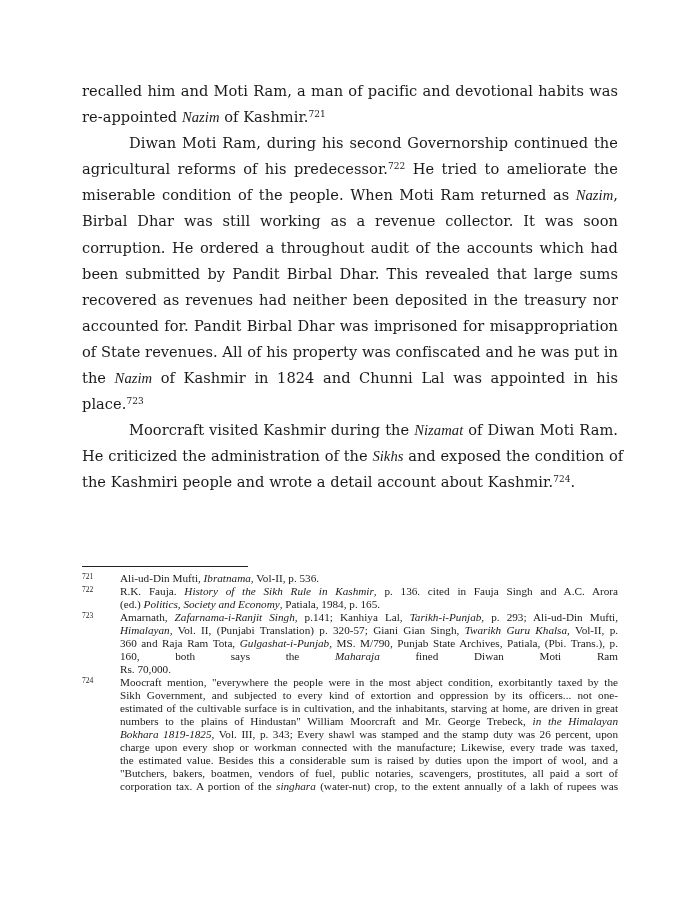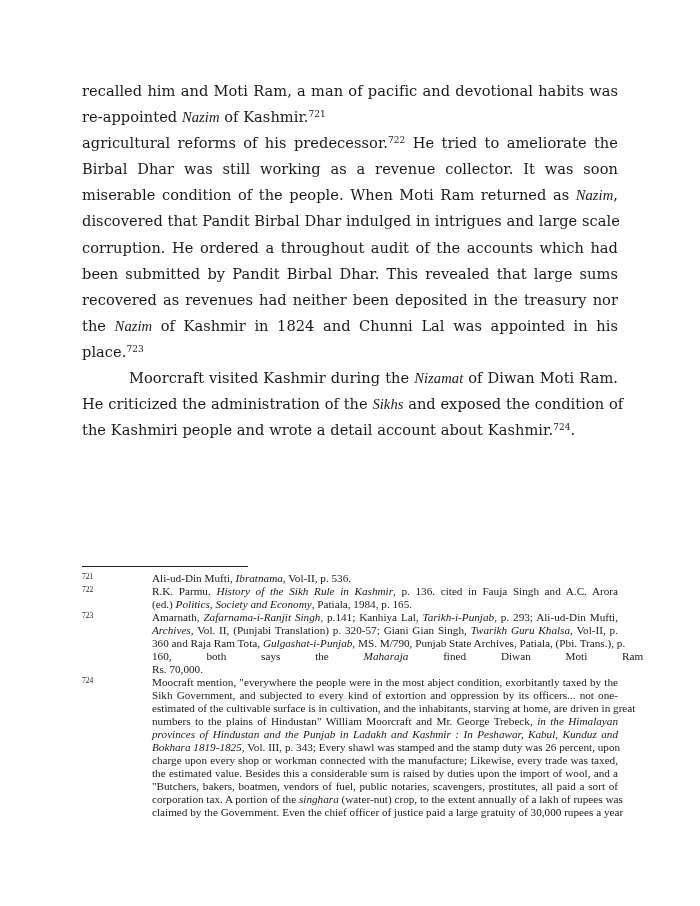--- a/index.html
+++ b/index.html
@@ -14,81 +14,81 @@
   .body-text .ln { display: block; text-align: justify; text-align-last: justify; white-space: nowrap; }
   .body-text .ln.last { text-align-last: left; }
   sup.fnref { font-size: 9px; vertical-align: 5px; line-height: 0; }
   .rule { position: absolute; left: 82px; top: 566px; width: 166px; height: 0; border-top: 1px solid #222; }
   .footnotes {
     position: absolute; left: 82px; top: 572px; width: 536px;
     font-family: "Liberation Serif", serif; font-size: 11.2px; line-height: 13px;
   }
   .fn { position: relative; padding-left: 38px; }
   .fn .num { position: absolute; left: 0; top: -2px; font-size: 7.5px; }
-  .fn .row { display: block; text-align: justify; text-align-last: justify; white-space: nowrap; margin-left: 32px; }
+  .fn .row { display: block; text-align: justify; text-align-last: justify; white-space: nowrap; }
   .fn .row.last { text-align-last: left; }
   i { font-style: italic; font-family: Liberation Serif, serif; }
 </style>
 </head>
 <body>
 
 <div class="page">
 
   <div class="body-text">
     <p>
       <span class="ln">recalled him and Moti Ram, a man of pacific and devotional habits was</span>
       <span class="ln last"><span>re-appointed </span><i>Nazim</i><span> of Kashmir.</span><sup class="fnref">721</sup></span>
     </p>
     <p>
+      <span class="ln" style="padding-left:47px">Diwan Moti Ram, during his second Governorship continued the</span>
       <span class="ln"><span>agricultural reforms of his predecessor.</span><sup class="fnref">722</sup><span> He tried to ameliorate the</span></span>
+      <span class="ln"><span>miserable condition of the people. When Moti Ram returned as </span><i>Nazim</i><span>,</span></span>
       <span class="ln">Birbal Dhar was still working as a revenue collector. It was soon</span>
-      <span class="ln"><span>miserable condition of the people. When Moti Ram returned as </span><i>Nazim</i><span>,</span></span>
-      <span class="ln">discovered that Pandit Birbal Dhar indulged in intrigues and large scale</span>
       <span class="ln">corruption. He ordered a throughout audit of the accounts which had</span>
       <span class="ln">been submitted by Pandit Birbal Dhar. This revealed that large sums</span>
       <span class="ln">recovered as revenues had neither been deposited in the treasury nor</span>
+      <span class="ln">accounted for. Pandit Birbal Dhar was imprisoned for misappropriation</span>
+      <span class="ln">of State revenues. All of his property was confiscated and he was put in</span>
       <span class="ln"><span>the </span><i>Nazim</i><span> of Kashmir in 1824 and Chunni Lal was appointed in his</span></span>
       <span class="ln last"><span>place.</span><sup class="fnref">723</sup></span>
     </p>
     <p>
       <span class="ln" style="padding-left:47px"><span>Moorcraft visited Kashmir during the </span><i>Nizamat</i><span> of Diwan Moti Ram.</span></span>
       <span class="ln"><span>He criticized the administration of the </span><i>Sikhs</i><span> and exposed the condition of</span></span>
       <span class="ln last"><span>the Kashmiri people and wrote a detail account about Kashmir.</span><sup class="fnref">724</sup><span>.</span></span>
     </p>
   </div>
 
   <div class="rule"></div>
 
   <div class="footnotes">
     <div class="fn">
       <span class="num">721</span>
       <span class="row last"><span>Ali-ud-Din Mufti, </span><i>Ibratnama</i><span>, Vol-II, p. 536.</span></span>
     </div>
     <div class="fn">
       <span class="num">722</span>
-      <span class="row"><span>R.K. Parmu. </span><i>History of the Sikh Rule  in Kashmir</i><span>, p. 136. cited in Fauja Singh and A.C. Arora</span></span>
+      <span class="row"><span>R.K. Fauja. </span><i>History of the Sikh Rule  in Kashmir</i><span>, p. 136. cited in Fauja Singh and A.C. Arora</span></span>
       <span class="row last"><span>(ed.) </span><i>Politics, Society and Economy</i><span>, Patiala, 1984, p. 165.</span></span>
     </div>
     <div class="fn">
       <span class="num">723</span>
       <span class="row"><span>Amarnath, </span><i>Zafarnama-i-Ranjit Singh</i><span>, p.141; Kanhiya Lal, </span><i>Tarikh-i-Punjab</i><span>, p. 293; Ali-ud-Din Mufti,</span></span>
-      <span class="row"><i>Archives,</i><span> Vol. II, (Punjabi Translation) p. 320-57; Giani Gian Singh, </span><i>Twarikh Guru Khalsa,</i><span> Vol-II, p.</span></span>
+      <span class="row"><i>Himalayan,</i><span> Vol. II, (Punjabi Translation) p. 320-57; Giani Gian Singh, </span><i>Twarikh Guru Khalsa,</i><span> Vol-II, p.</span></span>
       <span class="row"><span>360 and Raja Ram Tota, </span><i>Gulgashat-i-Punjab,</i><span> MS. M/790, Punjab State Archives, Patiala, (Pbi. Trans.), p.</span></span>
       <span class="row" style="word-spacing:32px"><span>160, both says the </span><i>Maharaja</i><span> fined Diwan Moti Ram</span></span>
       <span class="row last">Rs. 70,000.</span>
     </div>
     <div class="fn">
       <span class="num">724</span>
       <span class="row">Moocraft mention, "everywhere the people were in the most abject condition, exorbitantly taxed by the</span>
       <span class="row">Sikh Government, and subjected to every kind of extortion and oppression by its officers... not one-</span>
       <span class="row">estimated of the cultivable surface is in cultivation, and the inhabitants, starving at home, are driven in great</span>
       <span class="row"><span>numbers to the plains of Hindustan" William Moorcraft and Mr. George Trebeck, </span><i>in the Himalayan</i></span>
-      <span class="row"><i>provinces of Hindustan and the Punjab in Ladakh and Kashmir : In Peshawar, Kabul, Kunduz and</i></span>
       <span class="row"><i>Bokhara 1819-1825,</i><span> Vol. III, p. 343; Every shawl was stamped and the stamp duty was 26 percent, upon</span></span>
       <span class="row">charge upon every shop or workman connected with the manufacture; Likewise, every trade was taxed,</span>
       <span class="row">the estimated value. Besides this a considerable sum is raised by duties upon the import of wool, and a</span>
       <span class="row">"Butchers, bakers, boatmen, vendors of fuel, public notaries, scavengers, prostitutes, all paid a sort of</span>
       <span class="row"><span>corporation tax. A portion of the </span><i>singhara</i><span> (water-nut) crop, to the extent annually of a lakh of rupees was</span></span>
-      <span class="row">claimed by the Government. Even the chief officer of justice paid a large gratuity of 30,000 rupees a year</span>
     </div>
   </div>
 
 </div>
 
 </body></html>

